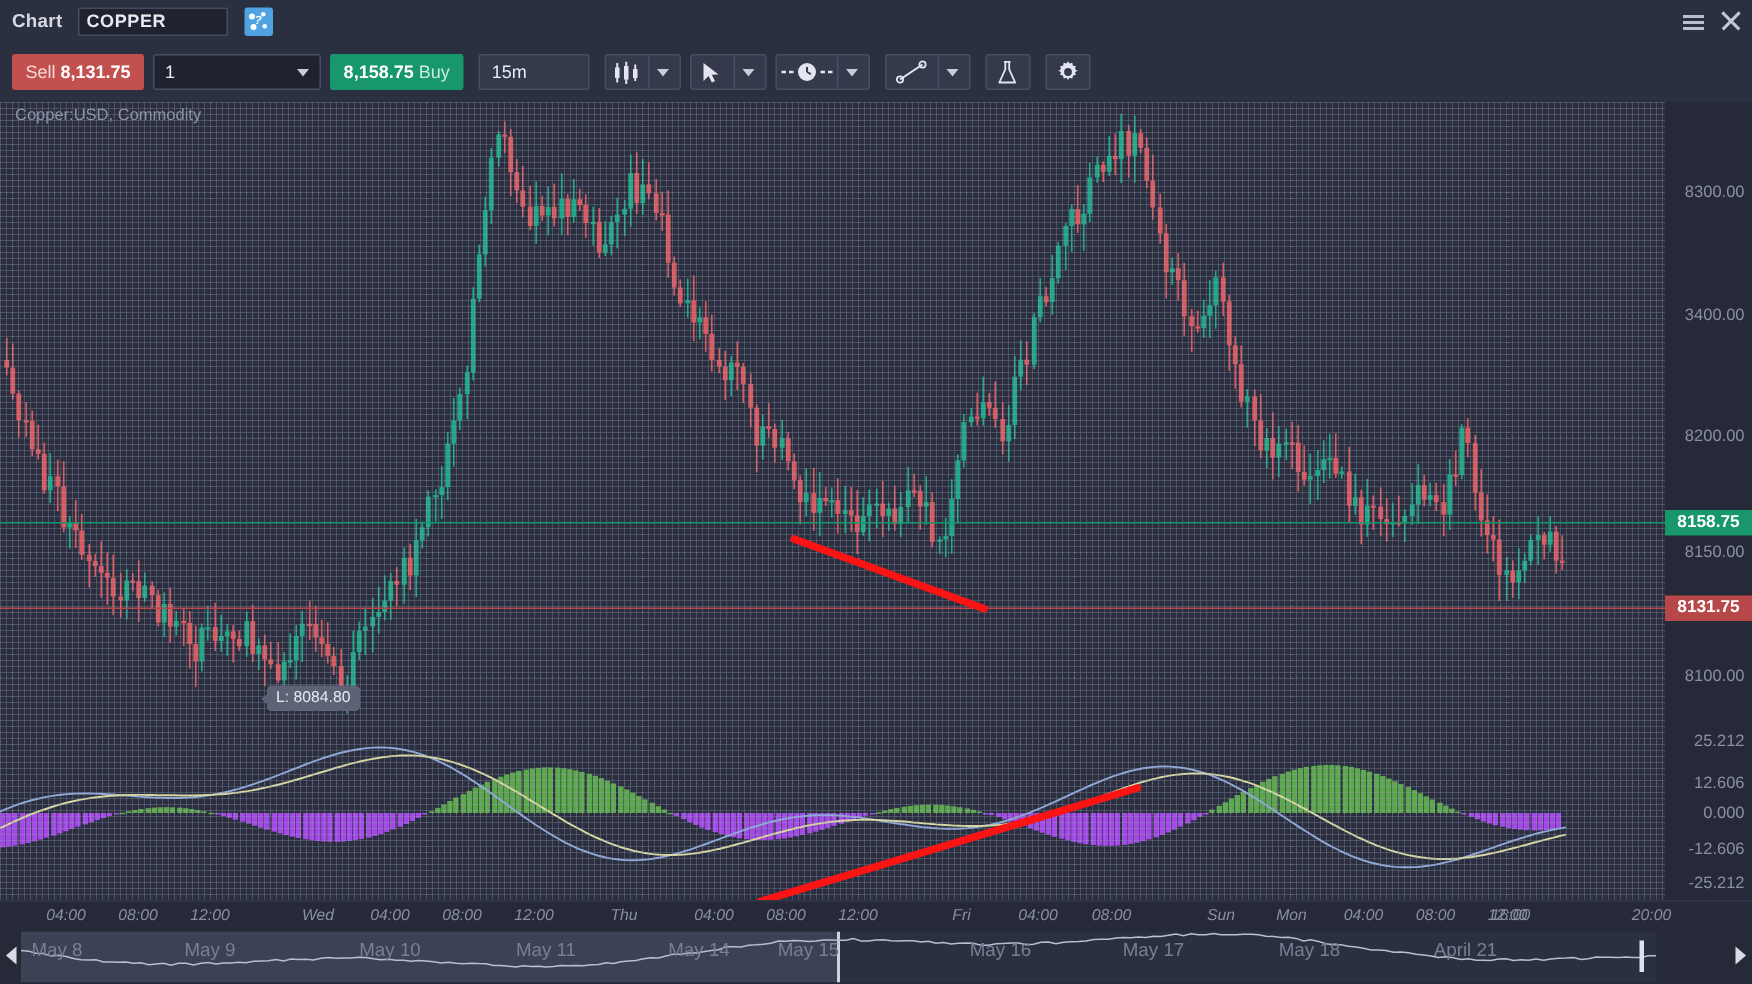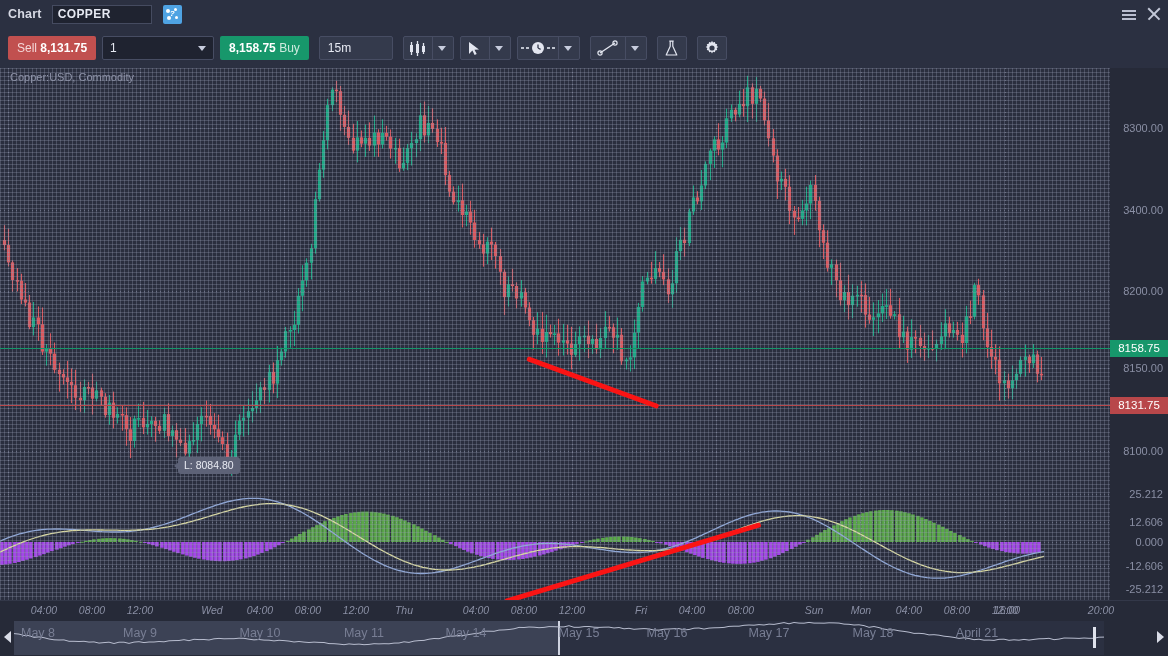--- a/index.html
+++ b/index.html
@@ -100,21 +100,21 @@
   .instrument {
     position: absolute; left: 10px; top: 3px; color: #8e93a8; font-size: 11px;
   }
   .axis-right {
     position: absolute; left: 1110px; top: 68px; width: 58px; height: 532px;
     background: #262a38;
   }
   .axis-lbl { position: absolute; right: 5px; color: #8a8fa4; font-size: 11px; }
   .price-badge {
     position: absolute; left: 0px; width: 58px; height: 17px; line-height: 17px;
-    text-align: center; color: #fff; font-size: 11.5px; font-weight: normal;
+    text-align: center; color: #fff; font-size: 11.5px; font-weight: bold;
   }
   .badge-buy  { background: #17976b; }
   .badge-sell { background: #b8474a; }
   .level-line { position: absolute; left: 0; width: 1110px; height: 1px; }
   .low-tip {
     position: absolute; background: #5d6277; color: #e8eaf2; font-size: 10.5px;
     padding: 2px 6px 3px 6px; border-radius: 3px; white-space: nowrap;
   }
   .low-tip::after {
     content:''; position:absolute; left:-4px; top:50%; margin-top:-4px;
@@ -1071,21 +1071,21 @@
   </div>
 
   <div class="time-axis" id="time-axis">
       <span class="time-lbl" style="left: 44px;">04:00</span>
       <span class="time-lbl" style="left: 92px;">08:00</span>
       <span class="time-lbl" style="left: 140px;">12:00</span>
       <span class="time-lbl" style="left: 212px;">Wed</span>
       <span class="time-lbl" style="left: 260px;">04:00</span>
       <span class="time-lbl" style="left: 308px;">08:00</span>
       <span class="time-lbl" style="left: 356px;">12:00</span>
-      <span class="time-lbl" style="left: 404px;">Thu</span>
+      <span class="time-lbl" style="left: 416px;">Thu</span>
       <span class="time-lbl" style="left: 476px;">04:00</span>
       <span class="time-lbl" style="left: 524px;">08:00</span>
       <span class="time-lbl" style="left: 572px;">12:00</span>
       <span class="time-lbl" style="left: 641px;">Fri</span>
       <span class="time-lbl" style="left: 692px;">04:00</span>
       <span class="time-lbl" style="left: 741px;">08:00</span>
       <span class="time-lbl" style="left: 814px;">Sun</span>
       <span class="time-lbl" style="left: 861px;">Mon</span>
       <span class="time-lbl" style="left: 909px;">04:00</span>
       <span class="time-lbl" style="left: 957px;">08:00</span>
@@ -1101,21 +1101,21 @@
       <div class="nav-sel"></div>
       <svg id="nav-svg" width="1090" height="34" style="position: absolute; left: 0px; top: 0px;">
           <path d="M0 12.6 L5 13.1 L10 14.5 L15 14.6 L20 16.4 L25 15.9 L30 16.7 L35 18.0 L40 18.8 L45 19.0 L50 18.9 L55 20.3 L60 20.3 L65 20.5 L70 20.3 L75 21.1 L80 20.9 L85 22.1 L90 21.6 L95 21.2 L100 22.5 L105 21.2 L110 21.2 L115 22.4 L120 21.1 L125 20.7 L130 21.6 L135 21.0 L140 21.0 L145 20.5 L150 20.8 L155 19.8 L160 19.6 L165 19.5 L170 18.7 L175 19.7 L180 18.3 L185 18.6 L190 18.5 L195 19.0 L200 17.8 L205 17.4 L210 17.8 L215 17.7 L220 17.7 L225 17.2 L230 17.3 L235 18.2 L240 18.9 L245 18.5 L250 19.1 L255 19.2 L260 19.9 L265 19.3 L270 19.6 L275 20.1 L280 21.0 L285 20.5 L290 21.1 L295 21.5 L300 21.1 L305 21.4 L310 21.5 L315 22.6 L320 22.7 L325 23.1 L330 23.7 L335 22.9 L340 23.4 L345 23.1 L350 23.7 L355 23.4 L360 22.7 L365 22.9 L370 22.7 L375 22.8 L380 22.1 L385 22.0 L390 20.8 L395 21.4 L400 20.1 L405 19.6 L410 19.4 L415 18.2 L420 17.5 L425 17.7 L430 16.3 L435 15.2 L440 15.1 L445 14.4 L450 14.4 L455 13.5 L460 12.7 L465 12.2 L470 10.2 L475 10.2 L480 10.3 L485 9.1 L490 8.9 L495 8.5 L500 7.8 L505 6.4 L510 6.5 L515 6.0 L520 6.2 L525 6.7 L530 6.4 L535 5.6 L540 5.7 L545 5.9 L550 5.9 L555 4.7 L560 6.3 L565 6.3 L570 5.6 L575 5.5 L580 6.2 L585 6.4 L590 6.2 L595 6.1 L600 7.0 L605 6.5 L610 7.8 L615 7.3 L620 8.3 L625 7.9 L630 7.6 L635 7.9 L640 9.1 L645 9.1 L650 8.2 L655 8.0 L660 7.7 L665 7.6 L670 8.9 L675 8.5 L680 7.2 L685 7.0 L690 8.1 L695 7.1 L700 6.8 L705 6.7 L710 6.4 L715 5.4 L720 5.2 L725 5.2 L730 4.3 L735 4.0 L740 4.2 L745 3.6 L750 4.0 L755 3.1 L760 3.4 L765 2.5 L770 1.6 L775 2.8 L780 1.5 L785 2.1 L790 2.2 L795 1.4 L800 2.1 L805 2.1 L810 2.2 L815 1.8 L820 1.9 L825 2.1 L830 3.1 L835 3.3 L840 4.0 L845 3.8 L850 4.6 L855 6.3 L860 5.5 L865 6.6 L870 8.1 L875 8.9 L880 8.8 L885 9.8 L890 10.4 L895 11.2 L900 12.4 L905 12.3 L910 12.7 L915 13.9 L920 13.7 L925 14.2 L930 15.2 L935 15.7 L940 16.4 L945 17.4 L950 16.8 L955 17.5 L960 18.7 L965 18.2 L970 19.2 L975 19.1 L980 19.4 L985 18.3 L990 18.2 L995 19.3 L1000 18.8 L1005 19.2 L1010 18.4 L1015 19.1 L1020 18.4 L1025 17.8 L1030 17.7 L1035 17.3 L1040 18.7 L1045 18.1 L1050 17.0 L1055 17.1 L1060 17.2 L1065 17.4 L1070 17.0 L1075 17.3 L1080 17.3 L1085 16.2 L1090 16.1 " fill="none" stroke="#b9bed0" stroke-width="1"></path>
         </svg>
       <div id="nav-dates">
           <span class="nav-date" style="left: 24px;">May 8</span>
           <span class="nav-date" style="left: 126px;">May 9</span>
           <span class="nav-date" style="left: 246px; text-align: right;">May 10</span>
           <span class="nav-date" style="left: 350px;">May 11</span>
           <span class="nav-date" style="left: 452px;">May 14</span>
-          <span class="nav-date" style="left: 565px;">May 15</span>
+          <span class="nav-date" style="left: 525px;">May 15</span>
           <span class="nav-date" style="left: 653px;">May 16</span>
           <span class="nav-date" style="left: 755px;">May 17</span>
           <span class="nav-date" style="left: 859px;">May 18</span>
           <span class="nav-date" style="left: 963px;">April 21</span>
         </div>
     </div>
     <div class="nav-handle" style="left:1093px;"></div>
   </div>
 </div>
 

